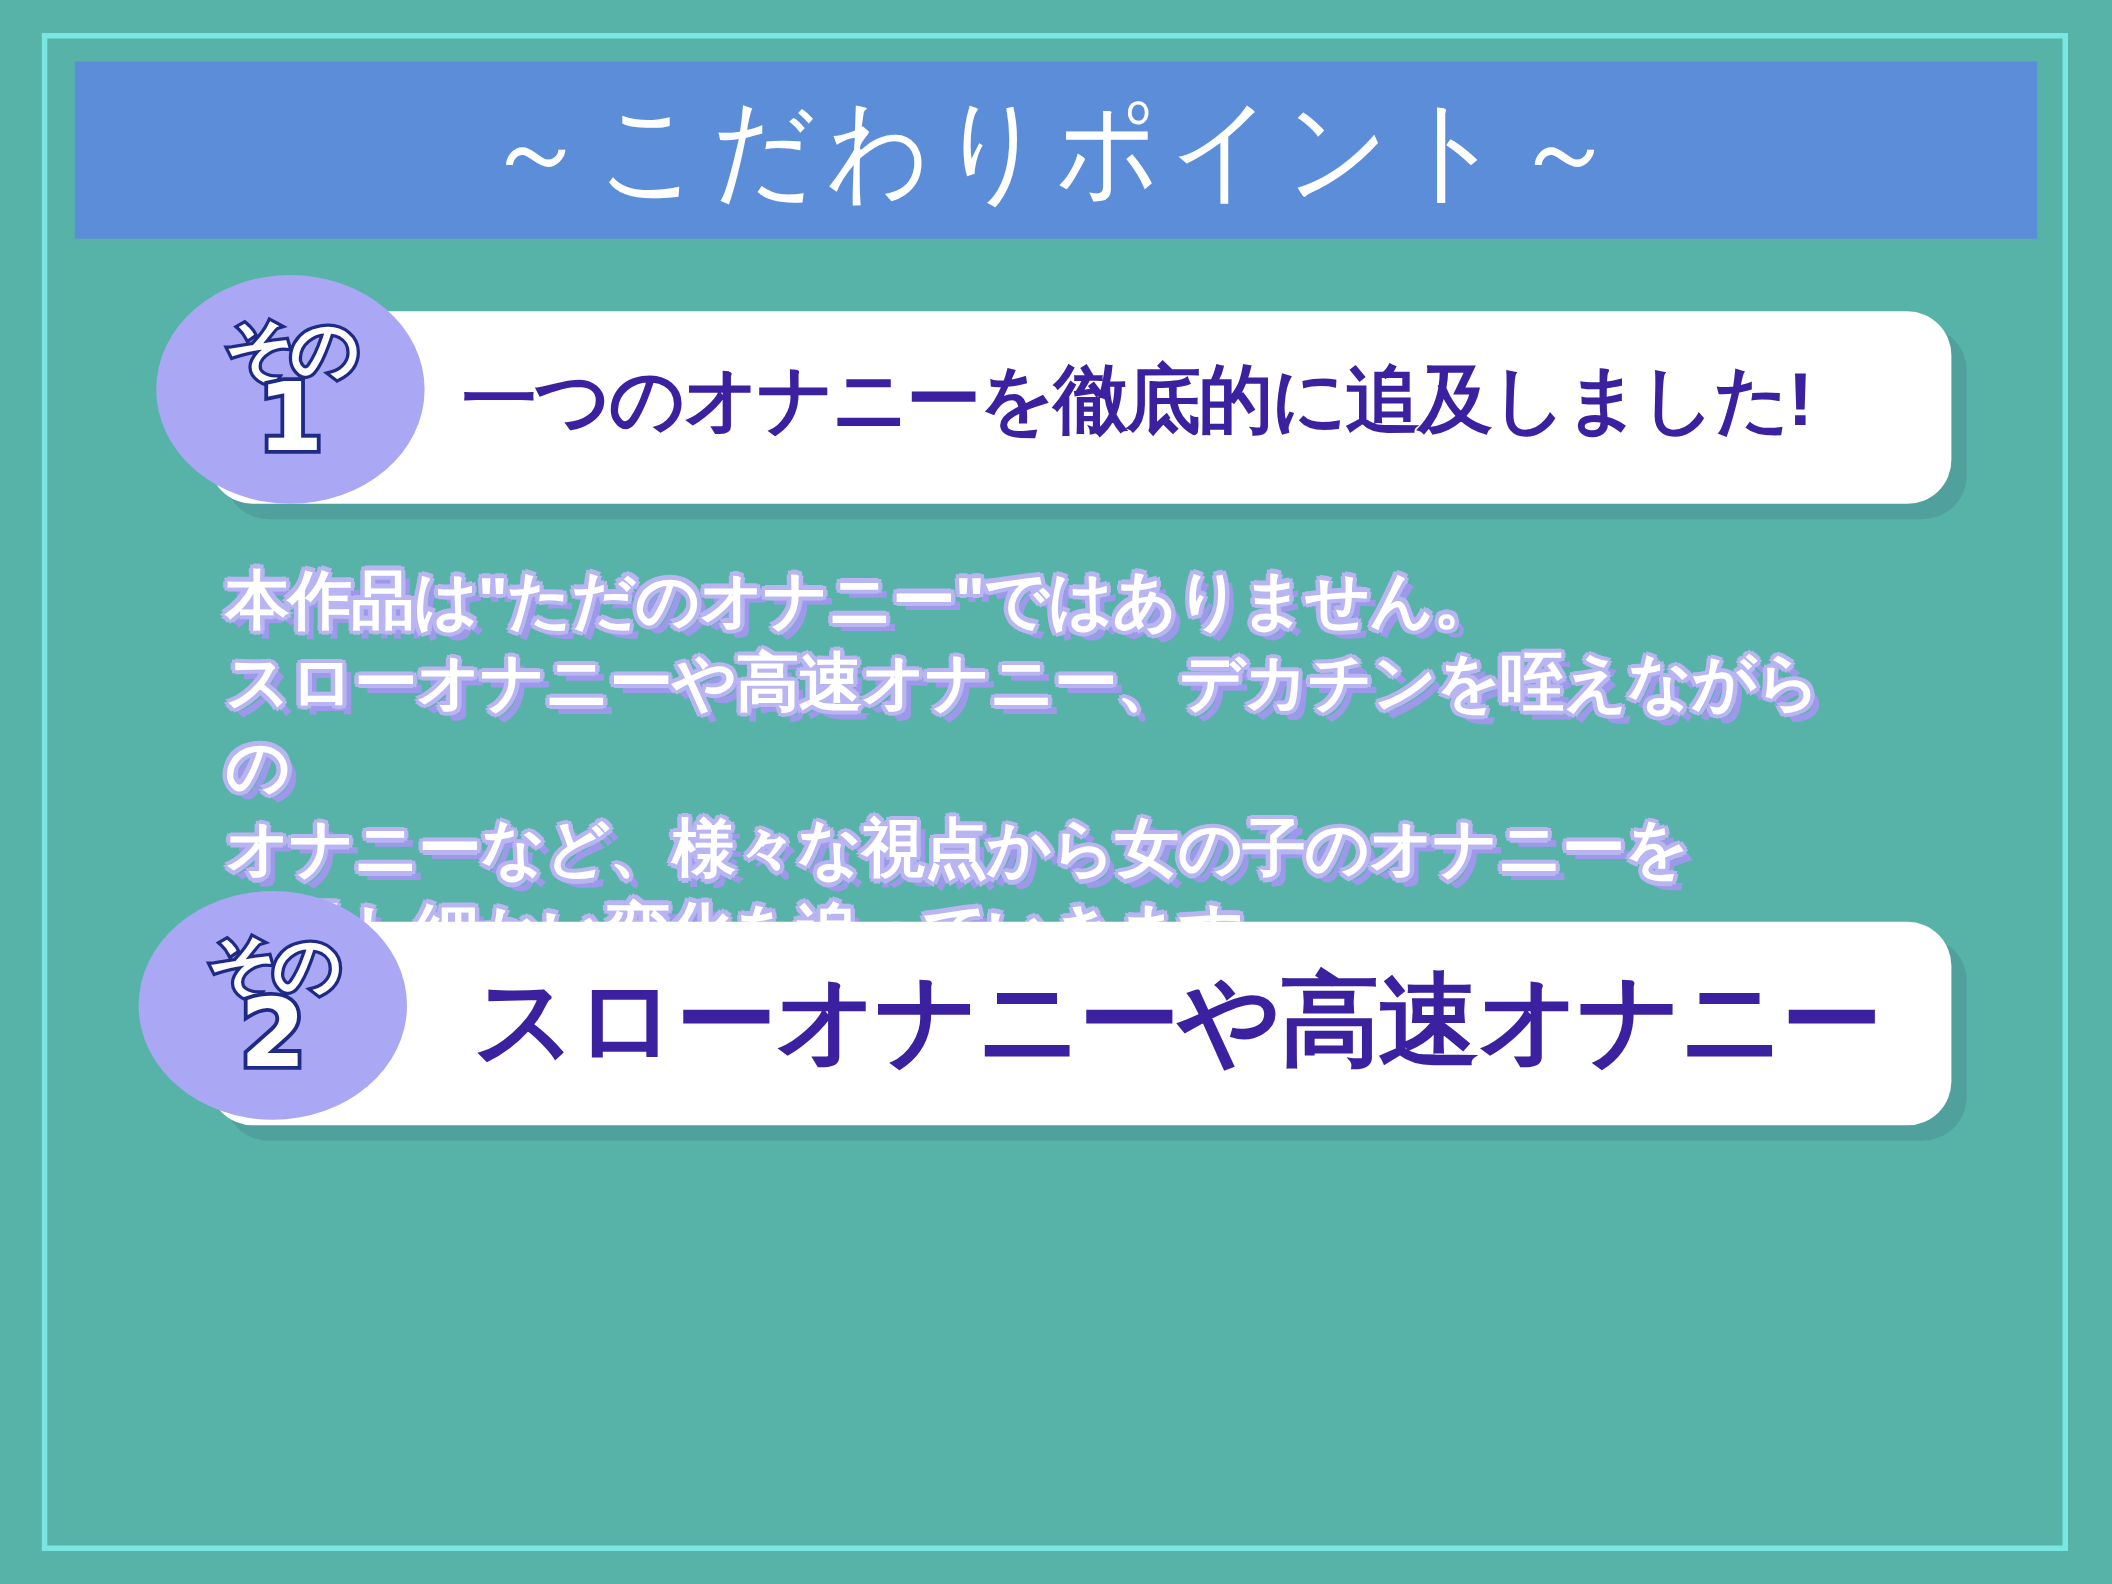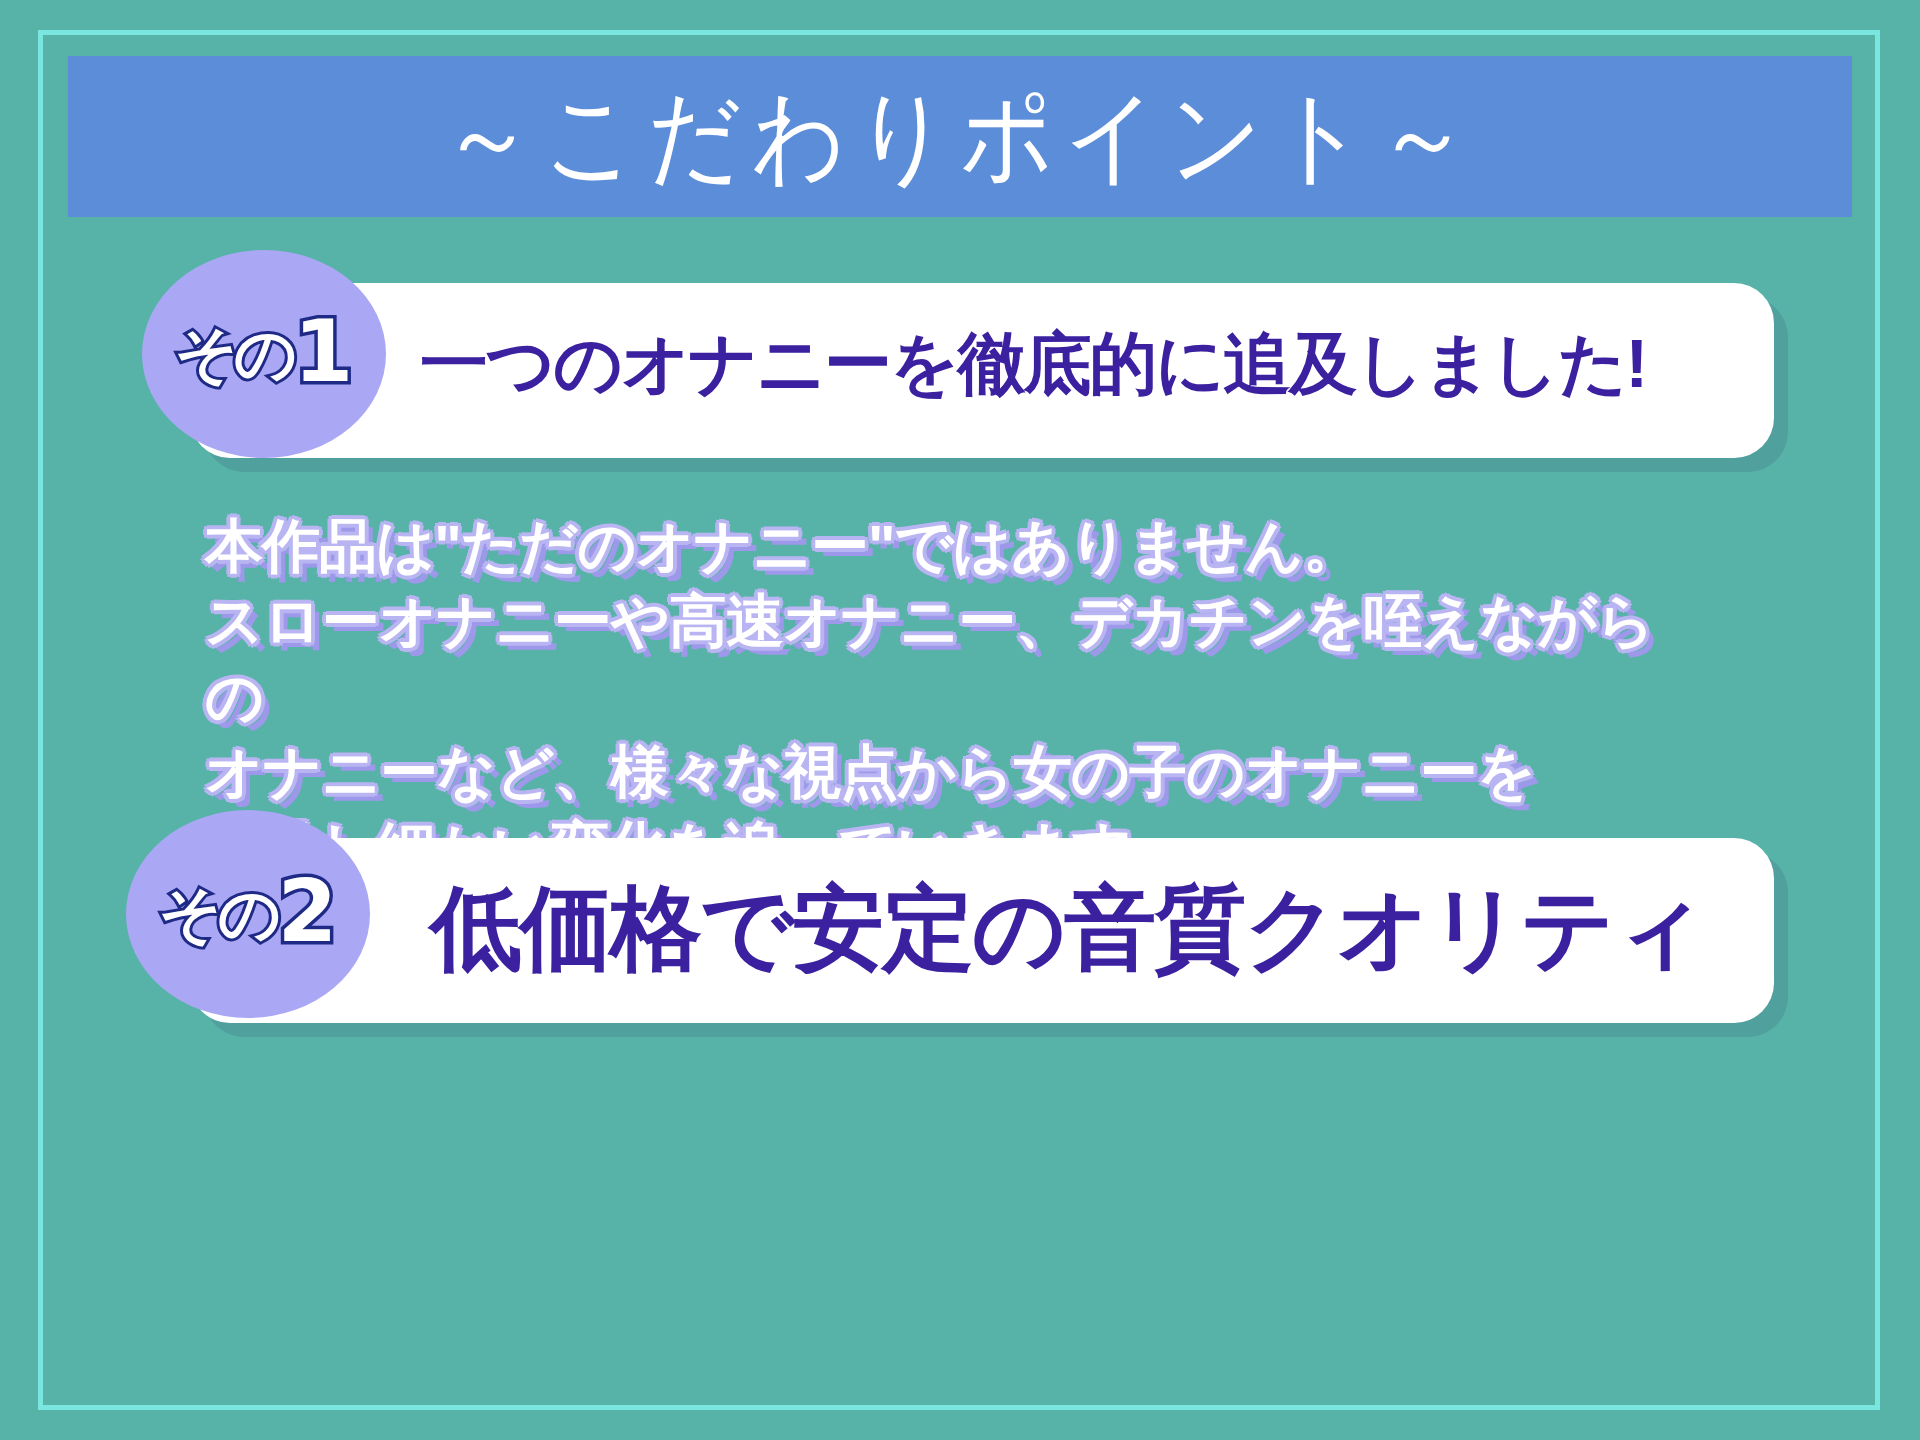--- a/index.html
+++ b/index.html
@@ -106,21 +106,21 @@
   }
 
   
   .badge {
     position: absolute;
     width: 244px;
     height: 208px;
     border-radius: 50%;
     background: #aaa7f5;
     display: flex;
-    flex-direction: row;
+    flex-direction: column;
     align-items: center;
     justify-content: center;
     line-height: 0.92;
   }
   .badge-1 { left: 142px; top: -33px; }
   .badge-2 { left: 126px; top: -28px; }
 
   .badge-sono {
     color: #ffffff;
     font-size: 62px;
@@ -191,21 +191,21 @@
     </div>
   </div>
 
   <div class="body-text body-1">本作品は"ただのオナニー"ではありません。
 スローオナニーや高速オナニー、デカチンを咥えながらの
 オナニーなど、様々な視点から女の子のオナニーを
 追及し細かい変化を追っていきます。</div>
 
   <div class="point-block point-2">
     <div class="card card-2"></div>
-    <div class="card-heading heading-2">低価格で安定の音質クオリティ</div>
+    <div class="card-heading heading-2">スローオナニーや高速オナニー</div>
     <div class="badge badge-2">
       <span class="badge-sono">その</span>
       <span class="badge-num">2</span>
     </div>
   </div>
 
 
 </div>
 
 </body></html>

